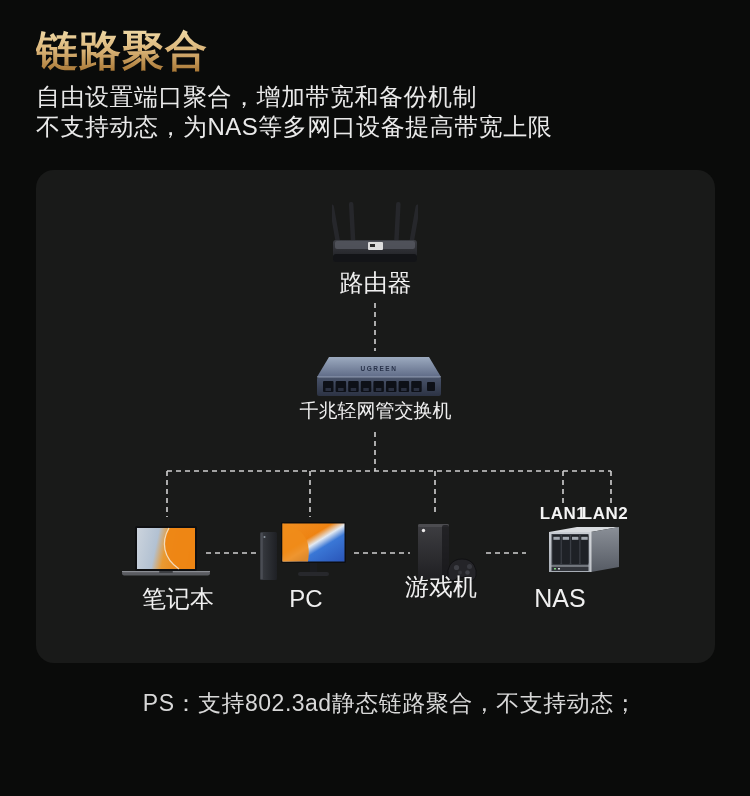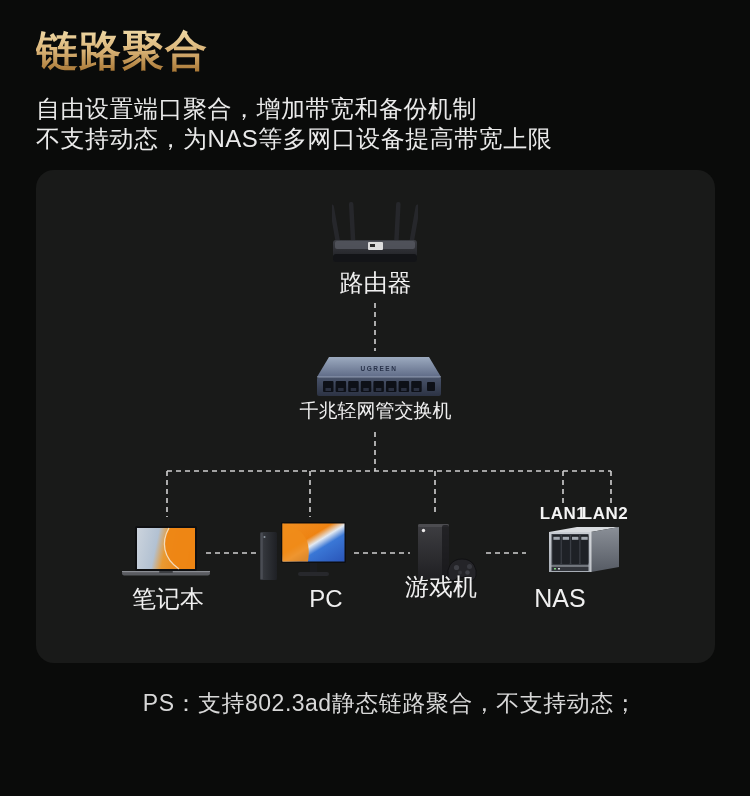--- a/index.html
+++ b/index.html
@@ -15,21 +15,21 @@
     color:#cda25d;display:inline-block;
   }
   @supports ((-webkit-background-clip:text) or (background-clip:text)){
     .title{
       background:linear-gradient(180deg,#f2dfae 0%,#ddb87c 45%,#a06c28 100%);
       -webkit-background-clip:text;background-clip:text;
       -webkit-text-fill-color:transparent;color:transparent;
     }
   }
   .sub{font-size:24px;line-height:30px;color:#eaeaea;letter-spacing:.5px;}
-  .sub1{margin-top:18px;}
+  .sub1{margin-top:6px;}
   
   .panel{
     position:absolute;left:36px;top:170px;width:679px;height:493px;
     background:#191a19;border-radius:18px;
   }
   .panel .abs{position:absolute;}
   .lines{position:absolute;left:0;top:0;width:679px;height:493px;}
   .lbl{
     position:absolute;color:#f0f0f0;font-size:24px;line-height:26px;
     white-space:nowrap;
@@ -224,21 +224,21 @@
         <rect x="16.7" y="12.8" width="6.4" height="3"></rect>
         <rect x="26" y="12.8" width="6.4" height="3"></rect>
         <rect x="35.3" y="12.8" width="6.4" height="3"></rect>
       </g>
       <rect x="5.5" y="42.5" width="37" height="4.5" fill="#32353b"></rect>
       <rect x="8" y="44" width="2" height="1.5" fill="#7fd27f"></rect>
       <rect x="12" y="44" width="2" height="1.5" fill="#cfd3d8"></rect>
       <line x1="45" y1="8" x2="45" y2="48" stroke="#e4e6e9" stroke-width="0.8"></line>
     </svg>
 
-    <div class="lbl dev-lbl" style="left:132px;top:416px">笔记本</div>
-    <div class="lbl dev-lbl" style="left:290px;top:416px">PC</div>
+    <div class="lbl dev-lbl" style="left:142px;top:416px">笔记本</div>
+    <div class="lbl dev-lbl" style="left:270px;top:416px">PC</div>
     <div class="lbl dev-lbl" style="left:405px;top:404px">游戏机</div>
     <div class="lbl dev-lbl" style="left:524px;top:415px;font-size:25px">NAS</div>
   </div>
 
   <div class="notes note1">PS：支持802.3ad静态链路聚合，不支持动态；</div>
 
 </div>
 
 </body></html>

